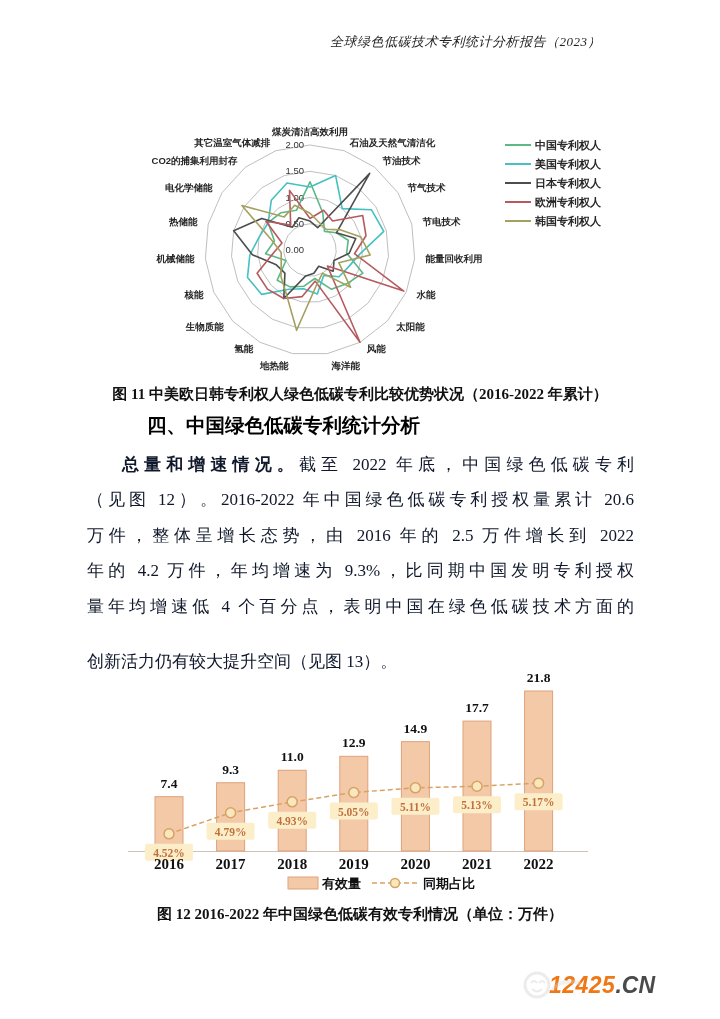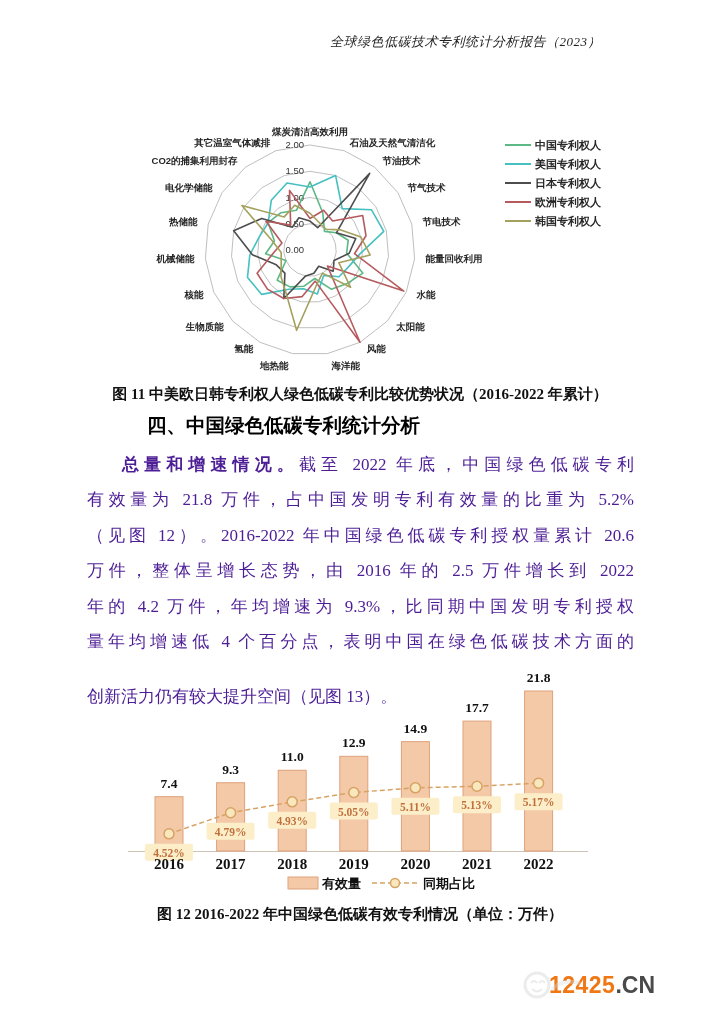--- a/index.html
+++ b/index.html
@@ -6,31 +6,31 @@
   .page{position:relative;width:661px;height:1019px;background:#ffffff;overflow:hidden;
         font-family:"Liberation Serif","DejaVu Serif",serif;color:#1a1a1a;}
   .header{position:absolute;top:33px;right:60px;font-size:13px;font-style:italic;
           color:#1f1f1f;letter-spacing:.5px;}
   #radar{position:absolute;left:90px;top:100px;font-family:"Liberation Sans","DejaVu Sans",sans-serif;}
   .fig-caption{position:absolute;left:0;width:720px;text-align:center;font-weight:700;
                font-size:15px;color:#111;}
   #cap11{top:385px;}
   #cap12{top:905px;}
   .section-title{position:absolute;left:147px;top:412px;font-size:19.5px;font-weight:700;color:#000;}
-  .para{position:absolute;left:87px;top:447px;width:547px;font-size:17px;color:#4c1d95;}
+  .para{position:absolute;left:87px;top:447px;width:547px;font-size:17px;color:#0f172a;}
   .pline{height:35.4px;line-height:35.4px;text-align:justify;text-align-last:justify;
          white-space:nowrap;overflow:visible;}
   .pfirst{padding-left:35px;}
   .pfirst b{font-weight:700;}
   .plast{text-align-last:left;margin-top:20px;}
   #barchart{position:absolute;left:110px;top:666px;font-family:"Liberation Serif","DejaVu Serif",serif;}
   .page-number{position:absolute;left:15px;width:720px;top:938px;text-align:right;
                font-size:11px;color:#333;}
   .watermark{position:absolute;right:6px;bottom:14px;display:flex;align-items:center;
-             font-family:"Liberation Sans","DejaVu Sans",sans-serif;}
+             font-family:"Liberation Sans","DejaVu Sans",sans-serif;font-style:italic;}
   .ghost{opacity:.35;margin-right:-34px;}
   .wm-orange{font-size:23px;font-weight:800;color:#ef7815;letter-spacing:.5px;}
   .wm-dark{font-size:23px;font-weight:800;color:#4a4a4a;text-align:center;}
 </style>
 </head>
 <body>
 
 <div class="page">
 
   <div class="header">全球绿色低碳技术专利统计分析报告（2023）</div>
@@ -80,21 +80,20 @@
       <line x1="415" y1="121" x2="441" y2="121" stroke="#a4a05d" stroke-width="2"></line>
       <text x="445" y="125" font-size="11" font-weight="700" fill="#262626">韩国专利权人</text>
     </svg>
 
   <div class="fig-caption" id="cap11">图 11 中美欧日韩专利权人绿色低碳专利比较优势状况（2016-2022 年累计）</div>
 
   <div class="section-title">四、中国绿色低碳专利统计分析</div>
 
   <div class="para">
     <div class="pline pfirst"><b>总量和增速情况。</b><span>截至 2022 年底，中国绿色低碳专利</span></div>
-    <div class="pline">有效量为 21.8 万件，占中国发明专利有效量的比重为 5.2%</div>
     <div class="pline">（见图 12）。2016-2022 年中国绿色低碳专利授权量累计 20.6</div>
     <div class="pline">万件，整体呈增长态势，由 2016 年的 2.5 万件增长到 2022</div>
     <div class="pline">年的 4.2 万件，年均增速为 9.3%，比同期中国发明专利授权</div>
     <div class="pline">量年均增速低 4 个百分点，表明中国在绿色低碳技术方面的</div>
     <div class="pline plast">创新活力仍有较大提升空间（见图 13）。</div>
   </div>
 
   <svg id="barchart" width="500" height="235">
       <line x1="18" y1="185.5" x2="478" y2="185.5" stroke="#cfc3b6" stroke-width="1"></line>
       <rect x="45" y="130.6880733944954" width="28" height="54.31192660550459" fill="#f4c9a8" stroke="#dfa17b" stroke-width="1"></rect>

